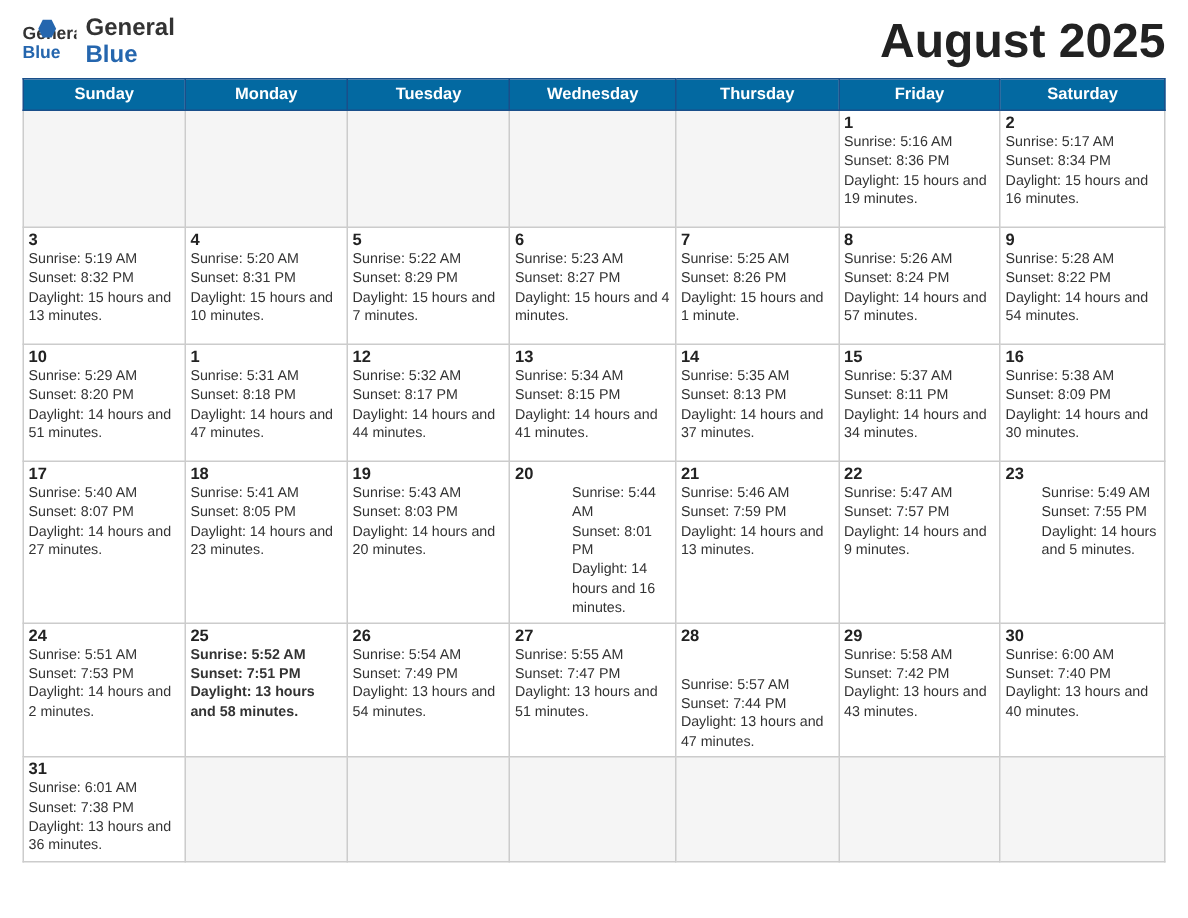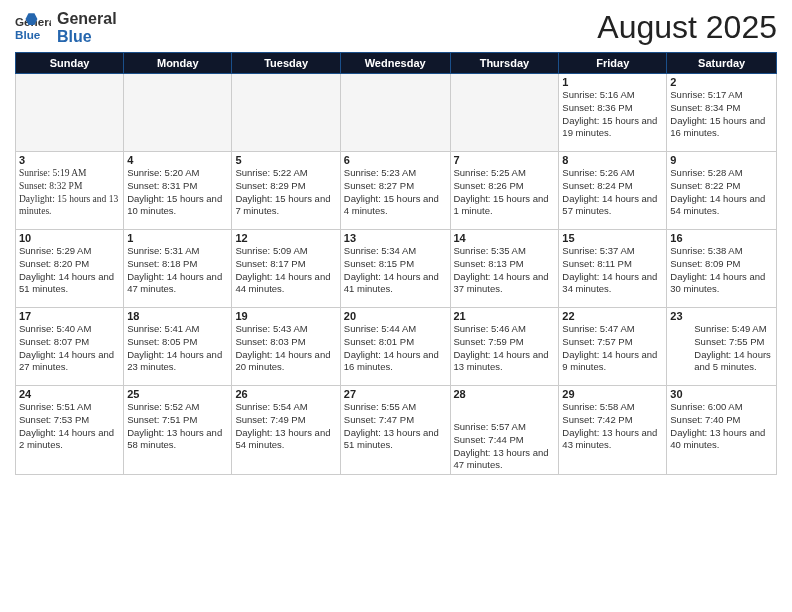--- a/index.html
+++ b/index.html
@@ -27,35 +27,35 @@
     }
     .logo-icon {
       width: 36px;
       height: 36px;
     }
     .title-area {
       text-align: right;
     }
     .month-title {
       font-size: 32px;
-      font-weight: normal;
+      font-weight: bold;
       color: #222;
       line-height: 1.1;
     }
     .subtitle {
       font-size: 14px;
       color: #444;
     }
     .calendar {
       width: 100%;
       border-collapse: collapse;
       font-size: 10px;
     }
     .calendar th {
-      background-color: #0f172a;
+      background-color: #0369a1;
       color: #fff;
       padding: 4px 3px;
       font-size: 11px;
       font-weight: bold;
       border: 1px solid #1a4f8a;
     }
     .calendar td {
       border: 1px solid #ccc;
       vertical-align: top;
       padding: 2px 3px;
@@ -131,21 +131,21 @@
           <td>
             <span class="day-number">2</span>
             <div class="day-info" style="white-space: pre-line;">Sunrise: 5:17 AM
 Sunset: 8:34 PM
 Daylight: 15 hours and 16 minutes.</div>
           </td>
         </tr>
         <tr>
           <td>
             <span class="day-number">3</span>
-            <div class="day-info" style="white-space: pre-line; font-family: Liberation Serif, serif;">Sunrise: 5:19 AM
+            <div class="day-info" style="white-space: pre-line;">Sunrise: 5:19 AM
 Sunset: 8:32 PM
 Daylight: 15 hours and 13 minutes.</div>
           </td>
           <td>
             <span class="day-number">4</span>
             <div class="day-info" style="white-space: pre-line;">Sunrise: 5:20 AM
 Sunset: 8:31 PM
 Daylight: 15 hours and 10 minutes.</div>
           </td>
           <td>
@@ -187,21 +187,21 @@
 Daylight: 14 hours and 51 minutes.</div>
           </td>
           <td>
             <span class="day-number">1</span>
             <div class="day-info" style="white-space: pre-line;">Sunrise: 5:31 AM
 Sunset: 8:18 PM
 Daylight: 14 hours and 47 minutes.</div>
           </td>
           <td>
             <span class="day-number">12</span>
-            <div class="day-info" style="white-space: pre-line;">Sunrise: 5:09 AM
+            <div class="day-info" style="white-space: pre-line;">Sunrise: 5:32 AM
 Sunset: 8:17 PM
 Daylight: 14 hours and 44 minutes.</div>
           </td>
           <td>
             <span class="day-number">13</span>
             <div class="day-info" style="white-space: pre-line;">Sunrise: 5:34 AM
 Sunset: 8:15 PM
 Daylight: 14 hours and 41 minutes.</div>
           </td>
           <td>
@@ -237,21 +237,21 @@
 Daylight: 14 hours and 23 minutes.</div>
           </td>
           <td>
             <span class="day-number">19</span>
             <div class="day-info" style="white-space: pre-line;">Sunrise: 5:43 AM
 Sunset: 8:03 PM
 Daylight: 14 hours and 20 minutes.</div>
           </td>
           <td>
             <span class="day-number">20</span>
-            <div class="day-info" style="white-space: pre-line;">Sunrise: 5:44 AM
+            <div class="day-info" style="white-space: pre-line; margin-left: 38px;">Sunrise: 5:44 AM
 Sunset: 8:01 PM
 Daylight: 14 hours and 16 minutes.</div>
           </td>
           <td>
             <span class="day-number">21</span>
             <div class="day-info" style="white-space: pre-line;">Sunrise: 5:46 AM
 Sunset: 7:59 PM
 Daylight: 14 hours and 13 minutes.</div>
           </td>
           <td>
@@ -269,21 +269,21 @@
         </tr>
         <tr>
           <td>
             <span class="day-number">24</span>
             <div class="day-info" style="white-space: pre-line;">Sunrise: 5:51 AM
 Sunset: 7:53 PM
 Daylight: 14 hours and 2 minutes.</div>
           </td>
           <td>
             <span class="day-number">25</span>
-            <div class="day-info" style="white-space: pre-line;">Sunrise: 5:52 AM
+            <div class="day-info" style="white-space: pre-line; font-weight: bold;">Sunrise: 5:52 AM
 Sunset: 7:51 PM
 Daylight: 13 hours and 58 minutes.</div>
           </td>
           <td>
             <span class="day-number">26</span>
             <div class="day-info" style="white-space: pre-line;">Sunrise: 5:54 AM
 Sunset: 7:49 PM
 Daylight: 13 hours and 54 minutes.</div>
           </td>
           <td>
@@ -303,16 +303,30 @@
             <div class="day-info" style="white-space: pre-line;">Sunrise: 5:58 AM
 Sunset: 7:42 PM
 Daylight: 13 hours and 43 minutes.</div>
           </td>
           <td>
             <span class="day-number">30</span>
             <div class="day-info" style="white-space: pre-line;">Sunrise: 6:00 AM
 Sunset: 7:40 PM
 Daylight: 13 hours and 40 minutes.</div>
           </td>
+        </tr>
+        <tr>
+          <td class="last-row">
+            <span class="day-number">31</span>
+            <div class="day-info" style="white-space: pre-line;">Sunrise: 6:01 AM
+Sunset: 7:38 PM
+Daylight: 13 hours and 36 minutes.</div>
+          </td>
+          <td class="empty last-row"></td>
+          <td class="empty last-row"></td>
+          <td class="empty last-row"></td>
+          <td class="empty last-row"></td>
+          <td class="empty last-row"></td>
+          <td class="empty last-row"></td>
         </tr>
       </tbody>
   </table>
 </div>
 
 </body></html>

